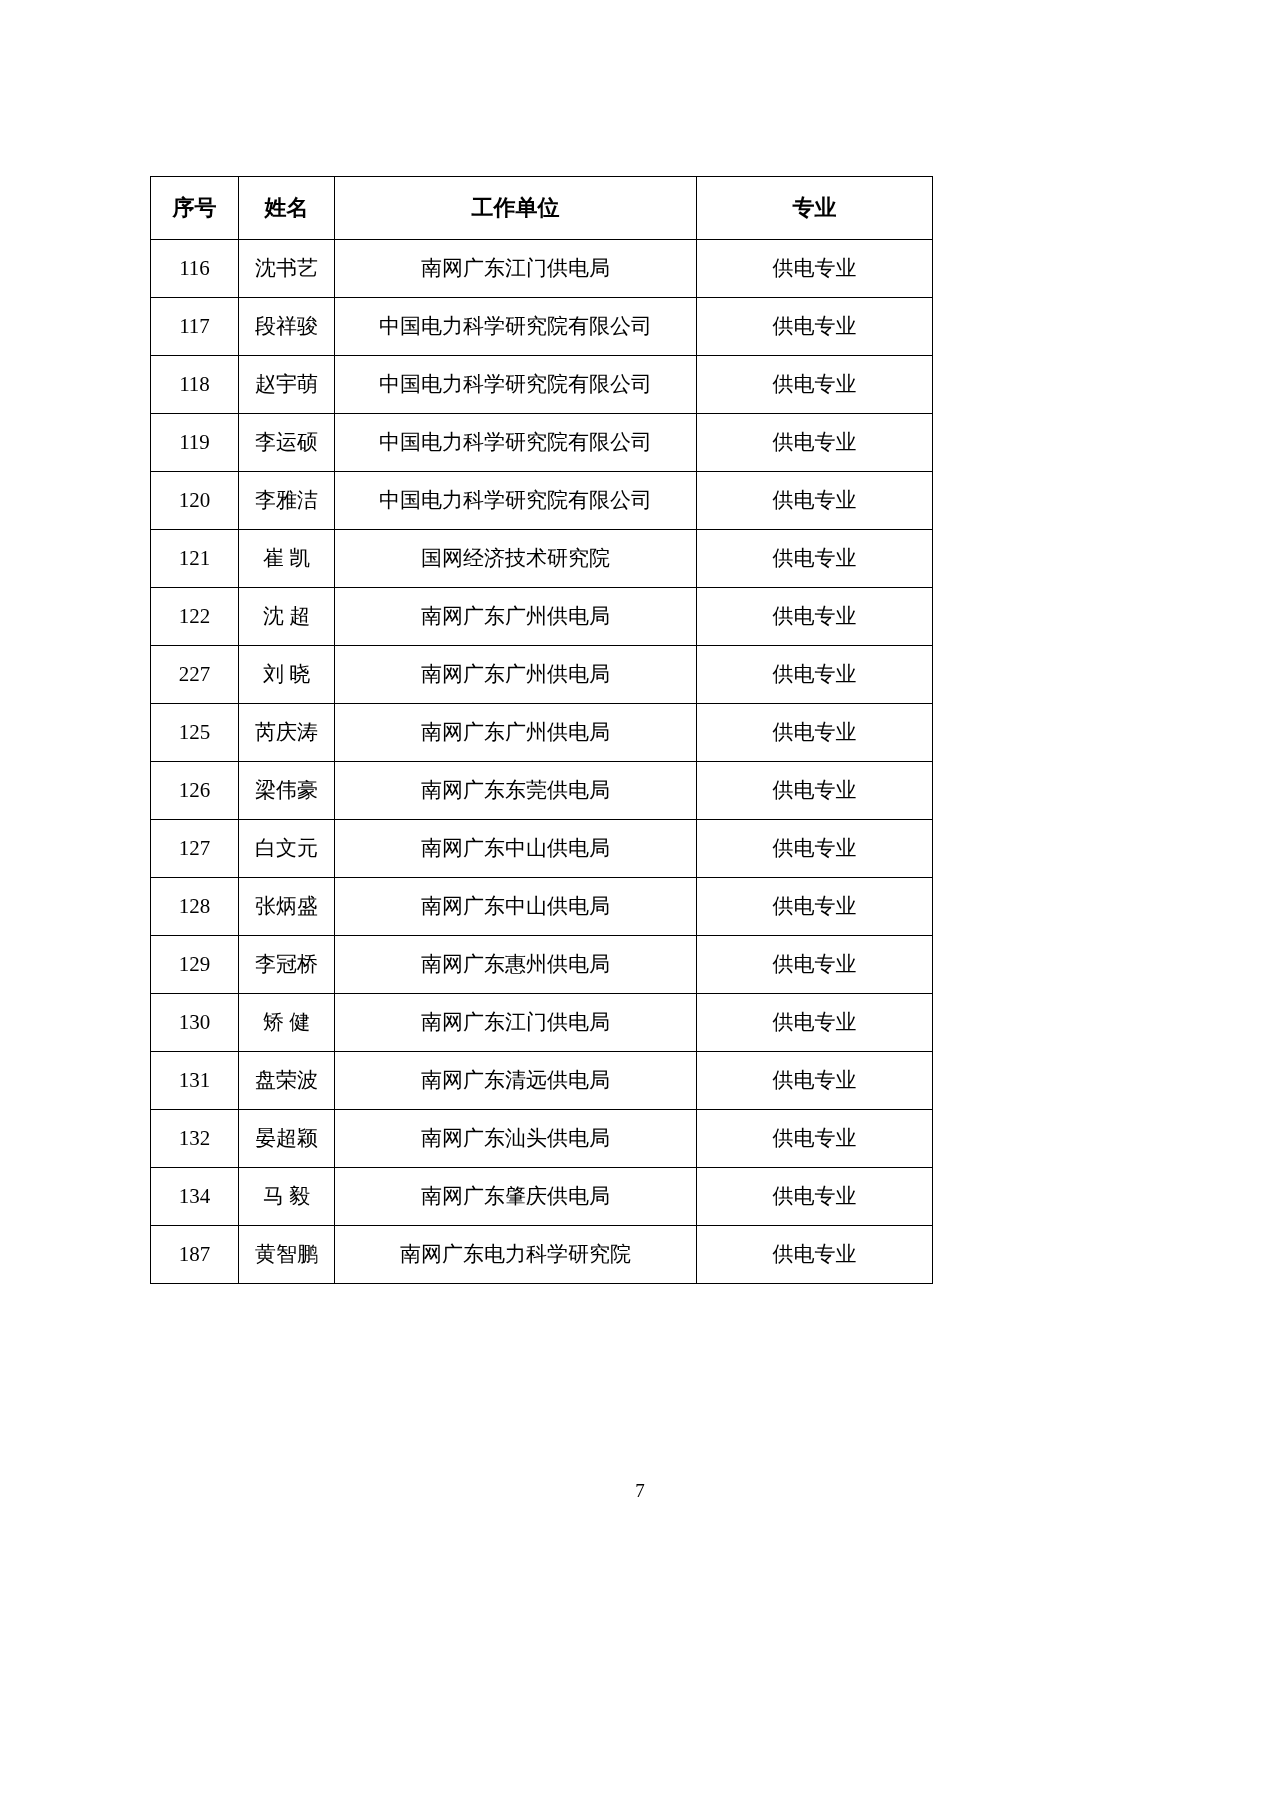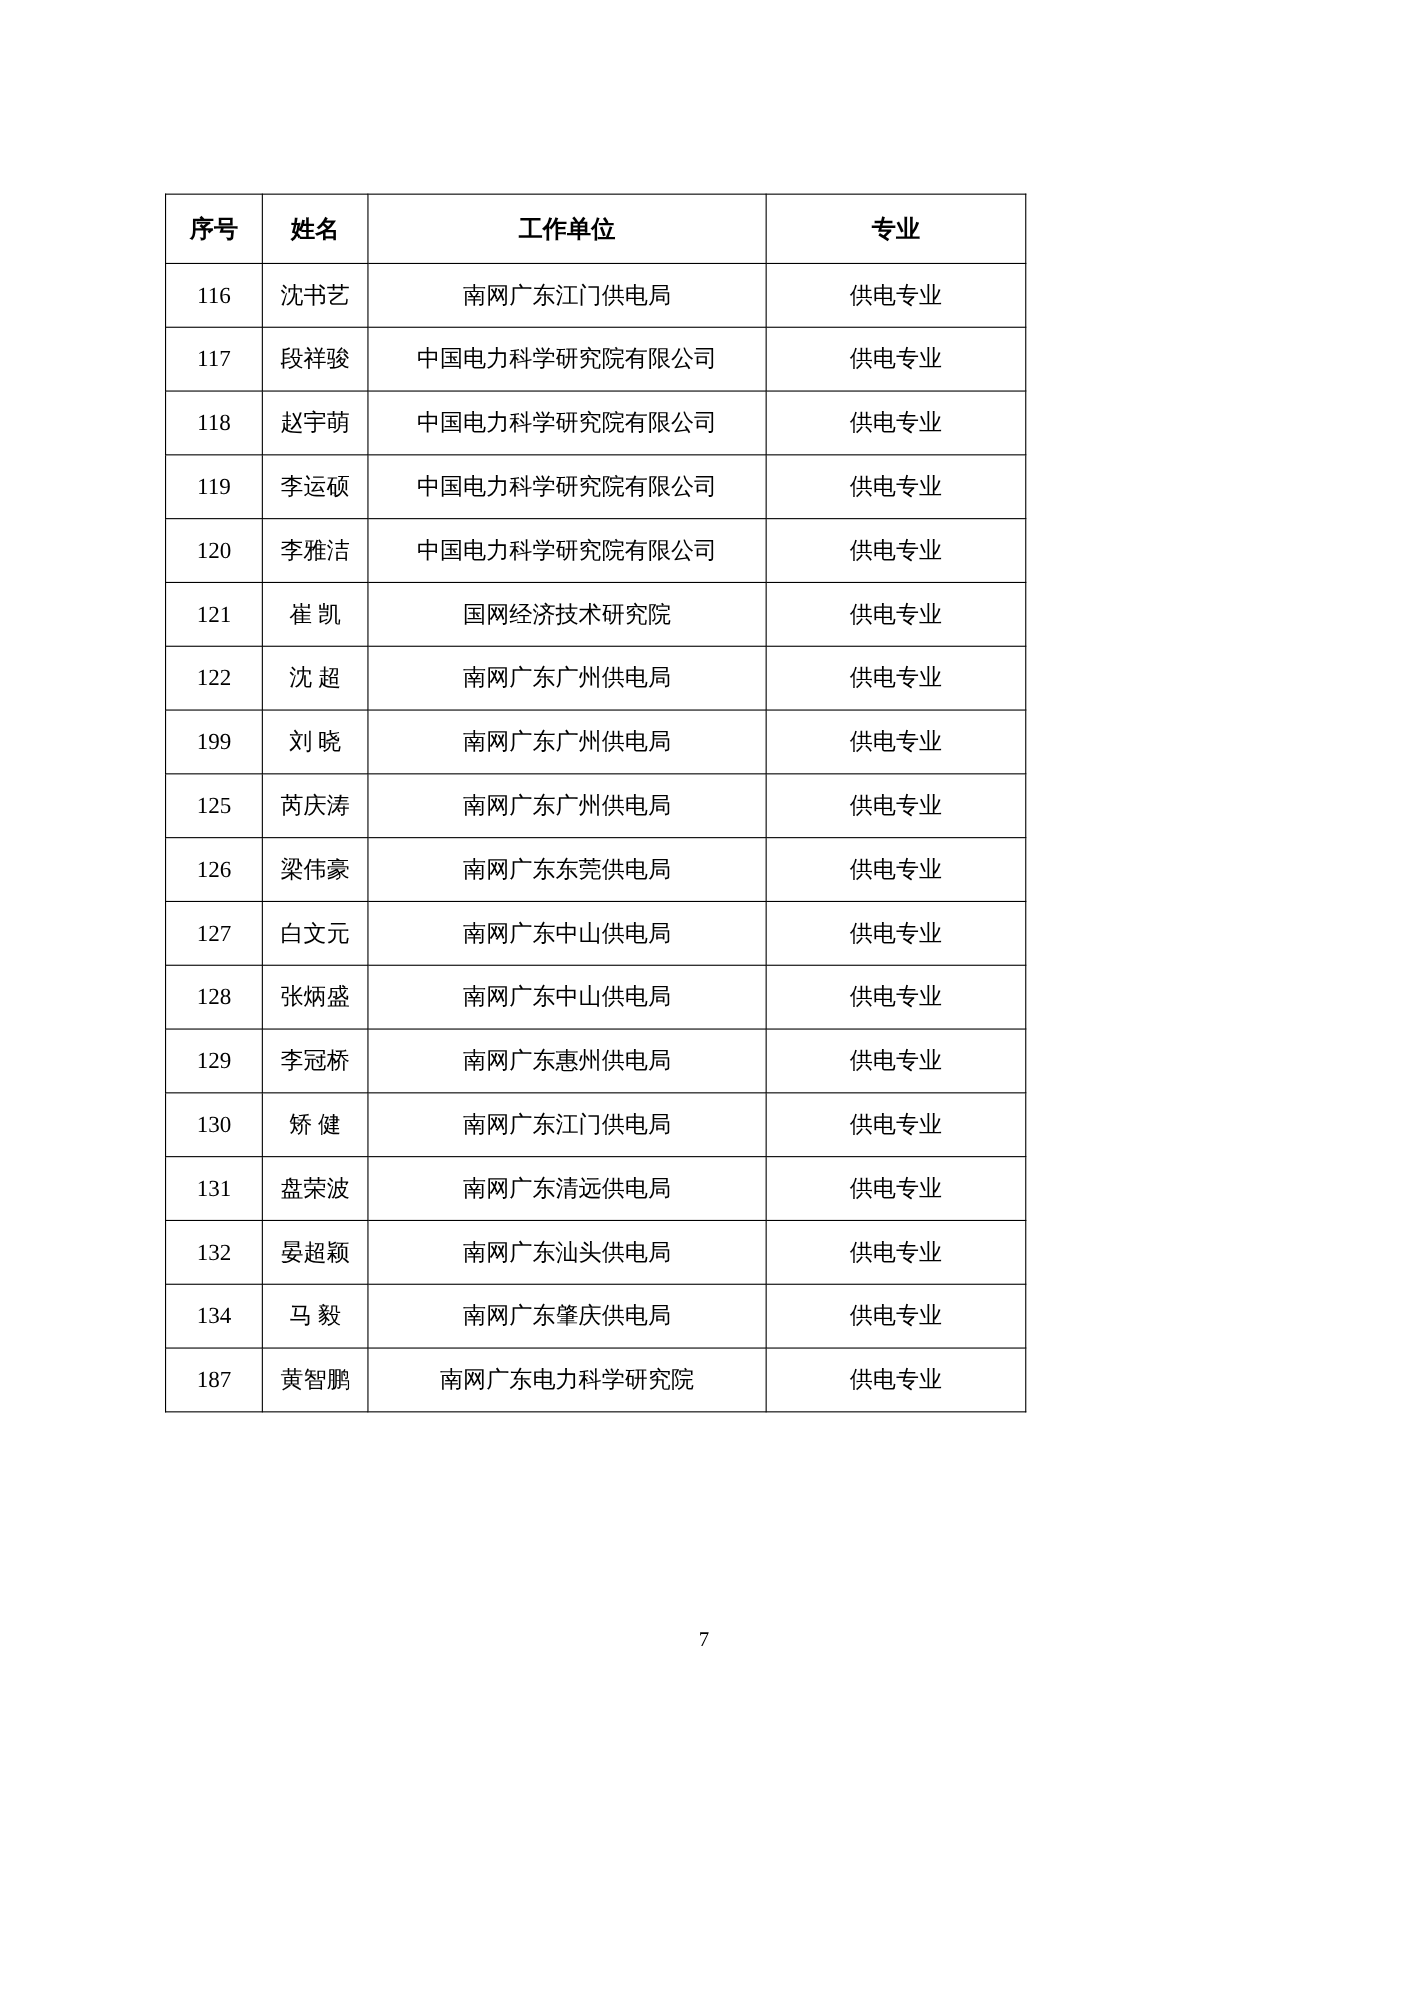--- a/index.html
+++ b/index.html
@@ -125,21 +125,21 @@
             <td class="unit">国网经济技术研究院</td>
             <td class="major">供电专业</td>
           </tr>
           <tr>
             <td class="idx">122</td>
             <td class="name">沈 超</td>
             <td class="unit">南网广东广州供电局</td>
             <td class="major">供电专业</td>
           </tr>
           <tr>
-            <td class="idx">199</td>
+            <td class="idx">227</td>
             <td class="name">刘 晓</td>
             <td class="unit">南网广东广州供电局</td>
             <td class="major">供电专业</td>
           </tr>
           <tr>
             <td class="idx">125</td>
             <td class="name">芮庆涛</td>
             <td class="unit">南网广东广州供电局</td>
             <td class="major">供电专业</td>
           </tr>

